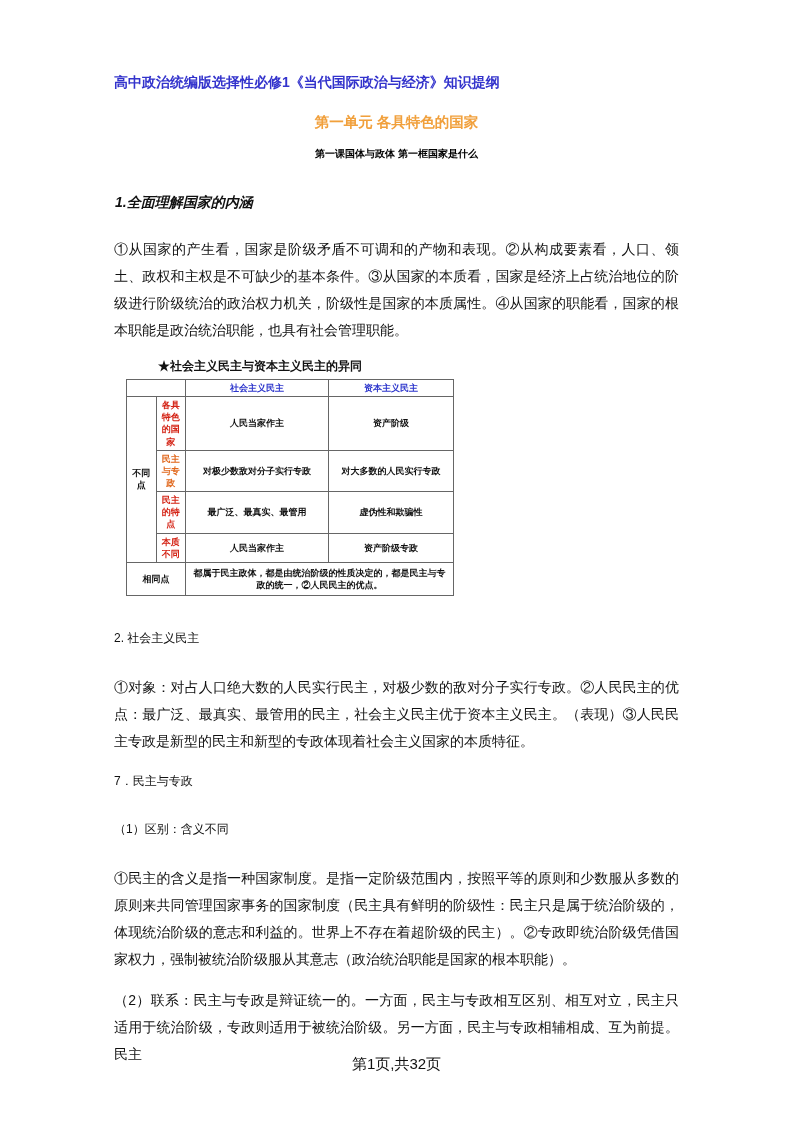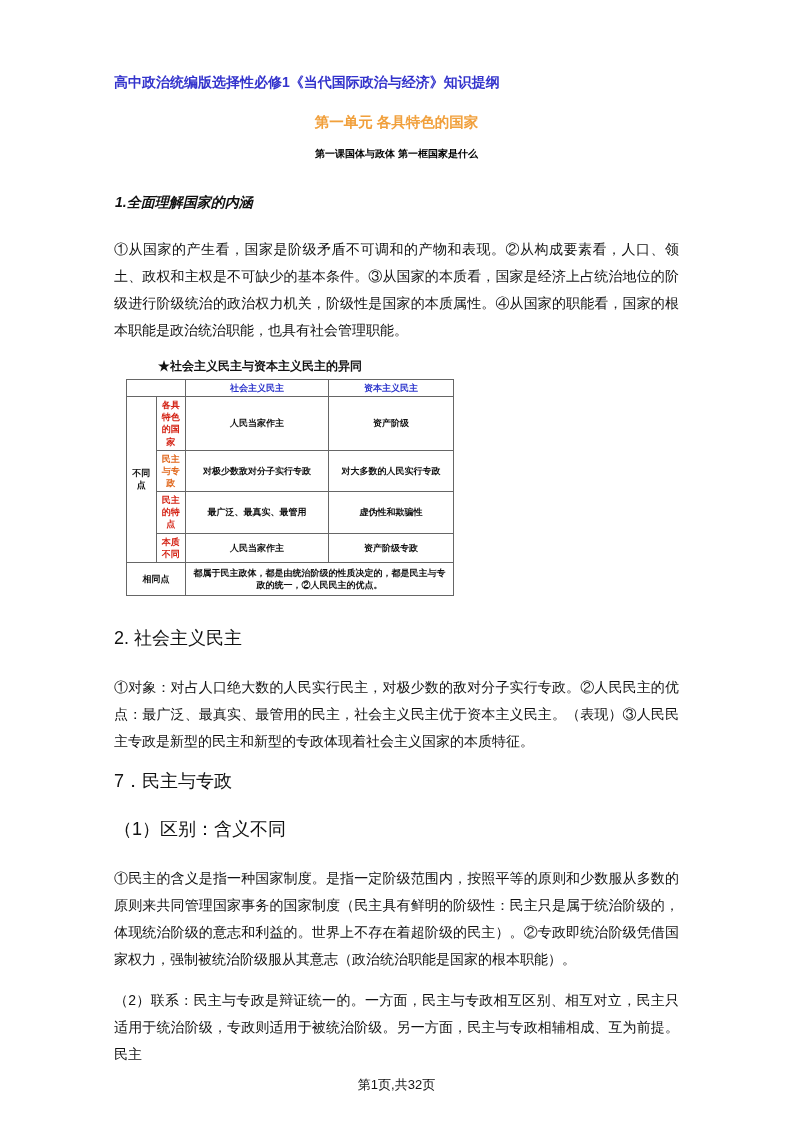--- a/index.html
+++ b/index.html
@@ -48,21 +48,21 @@
   }
   .sub-heading {
     margin: 0 0 22px 1px;
     font-size: 14px;
     line-height: 24px;
     font-weight: bold;
     font-style: italic;
   }
   .num-heading {
     margin: 0 0 24px 0;
-    font-size: 18px;
+    font-size: 12px;
     line-height: 24px;
     font-weight: normal;
   }
   .body-para {
     margin: 0 0 14px 0;
     font-size: 14px;
     line-height: 27px;
     text-align: justify;
   }
 
@@ -98,25 +98,25 @@
   .cmp-table .c-cap { width: 118px; }
   .cmp-table tr:nth-child(2) .rlabel { color: #d42315; }
   .cmp-table tr:nth-child(3) .rlabel { color: #e0661a; }
   .cmp-table tr:nth-child(4) .rlabel { color: #d42315; }
   .cmp-table tr:nth-child(5) .rlabel { color: #d42315; }
   .cmp-table .same-label { width: auto; }
   .cmp-table .same-text { text-align: center; padding: 4px 6px; }
 
   .footer {
     position: absolute;
-    bottom: 28px;
+    bottom: 48px;
     left: 0;
     width: 100%;
     text-align: center;
-    font-size: 13px;
+    font-size: 15px;
     color: #111;
   }
 </style>
 </head>
 <body>
 
 <div class="page">
   <div class="content">
 
     <h1 class="doc-title">高中政治统编版选择性必修1《当代国际政治与经济》知识提纲</h1>

